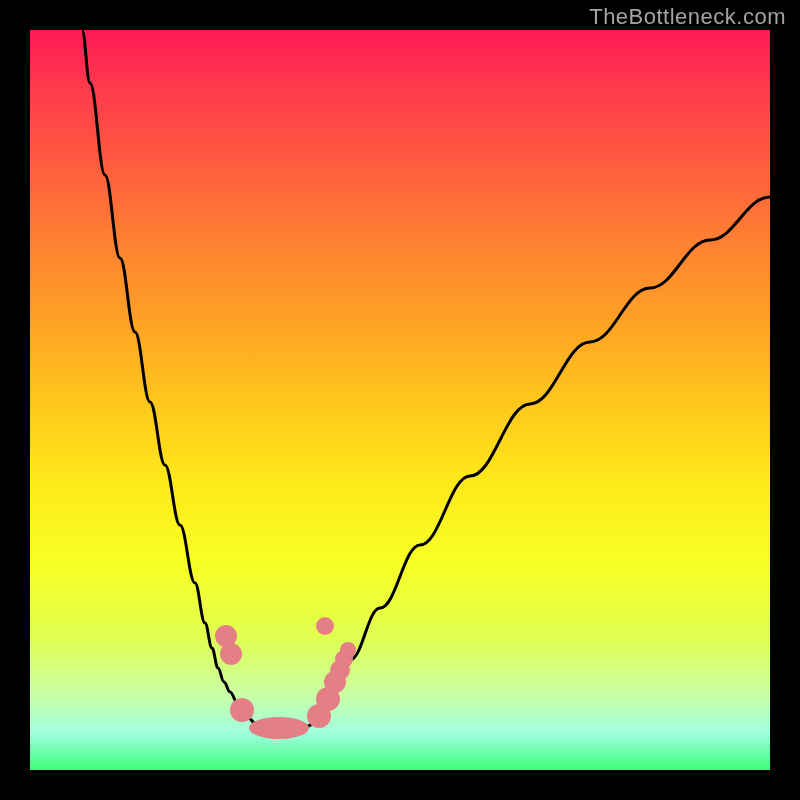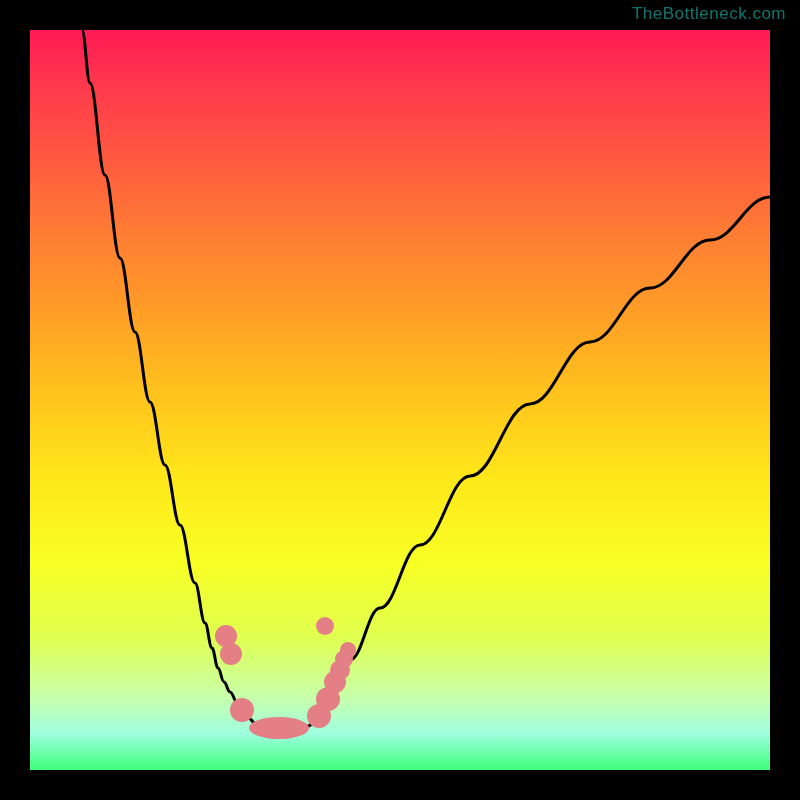--- a/index.html
+++ b/index.html
@@ -37,22 +37,22 @@
       #e0ff50 82%,
       #c8ffa8 90%,
       #a0ffe0 95%,
       #3dff7a 100%
     );
   }
   .attribution {
     position: absolute;
     top: 4px;
     right: 14px;
-    color: #0f766e;
-    font-size: 17px;
+    color: #a3a3a3;
+    font-size: 22px;
     font-weight: 500;
     letter-spacing: 0.5px;
     z-index: 10;
   }
   svg.curve {
     position: absolute;
     top: 0;
     left: 0;
     width: 740px;
     height: 740px;

